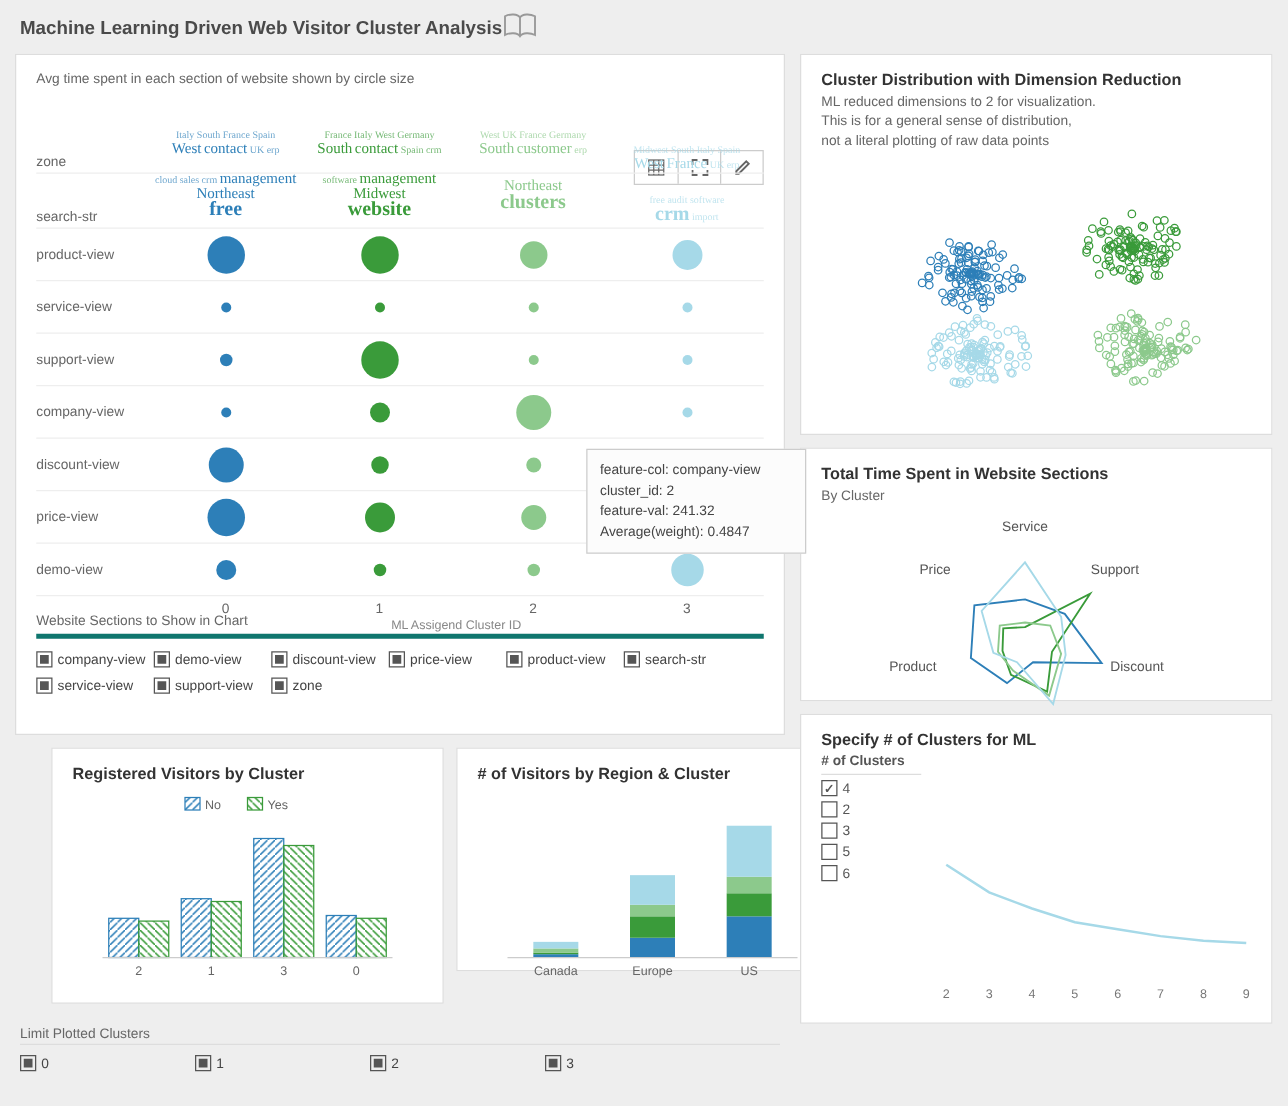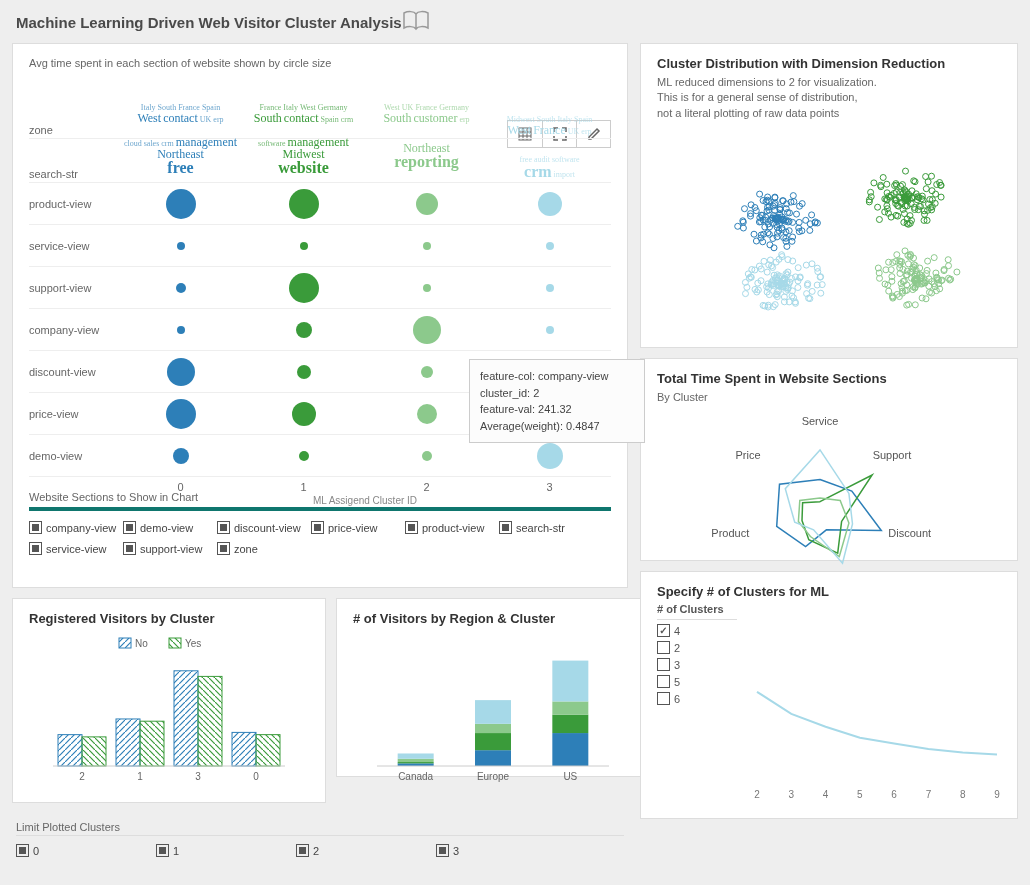--- a/index.html
+++ b/index.html
@@ -65,21 +65,21 @@
   .filter-row { display: flex; flex-wrap: wrap; padding: 6px 0; }
   .filter-item { display: flex; align-items: center; width: 94px; font-size: 11px; color: #444; margin: 4px 0; cursor: pointer; }
   .filter-item-wide { width: 140px; }
   .checkbox-square {
     width: 13px; height: 13px; border: 1.5px solid #555; margin-right: 4px;
     display: flex; align-items: center; justify-content: center;
   }
   .checkbox-square .dot { width: 7px; height: 7px; background: #555; }
   .checkbox-square.check::after { content: "✓"; font-size: 10px; color: #555; font-weight: bold; }
 
-  .mid-row { display: flex; gap: 10px; }
+  .mid-row { display: flex; gap: 10px; margin-left: 29px; }
   .panel-reg { flex: 1; height: 205px; }
   .panel-region { flex: 1; height: 179px; }
 
   svg text { font-family: Arial, sans-serif; }
 
   .limit-section { padding: 6px 4px 0 4px; }
   .limit-title { font-size: 11px; color: #666; border-bottom: 1px solid #ddd; padding: 2px 0; }
   .limit-row { display: flex; padding-top: 8px; }
   .limit-item { display: flex; align-items: center; width: 140px; font-size: 11px; color: #444; cursor: pointer; }
 
@@ -154,21 +154,21 @@
           <div class="bubble-row hdr" style="height:44px;">
             <div class="lbl">search-str</div>
             <div class="cells" id="wc-search">
                 <div class="cell">
                   <div class="wordcloud t0"><span class="sm">cloud</span><span class="sm">sales</span><span class="sm">crm</span><span class="med">management</span><span class="med">Northeast</span><br><span class="big">free</span></div>
                 </div>
                 <div class="cell">
                   <div class="wordcloud t1"><span class="sm">software</span><span class="med">management</span><span class="med">Midwest</span><br><span class="big">website</span></div>
                 </div>
                 <div class="cell">
-                  <div class="wordcloud t2"><span class="med">Northeast</span><br><span class="big">reporting</span></div>
+                  <div class="wordcloud t2"><span class="med">Northeast</span><br><span class="big">clusters</span></div>
                 </div>
                 <div class="cell">
                   <div class="wordcloud t3"><span class="sm">free</span><span class="sm">audit</span><span class="sm">software</span><br><span class="big">crm</span><span class="sm">import</span></div>
                 </div>
               </div>
           </div>
           <div id="bubble-rows">
               <div class="bubble-row">
                 <div class="lbl">product-view</div>
                 <div class="cells">

